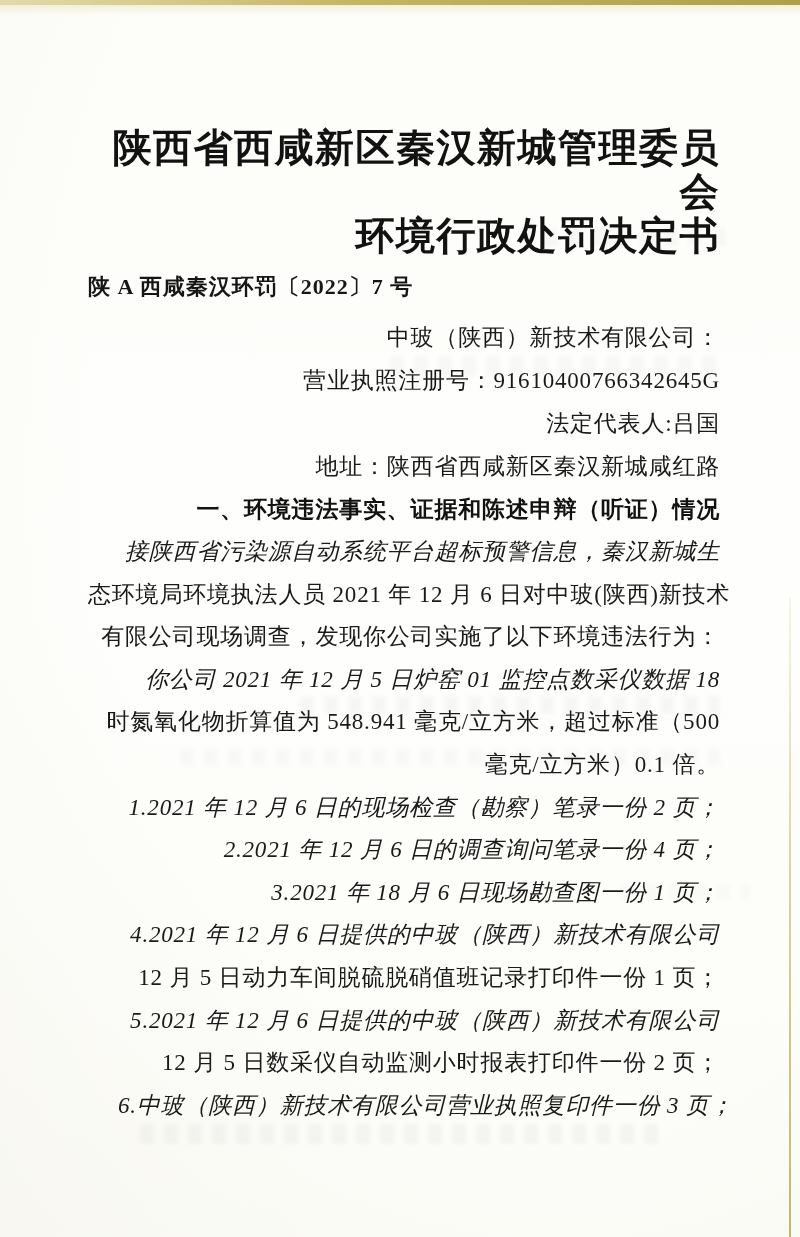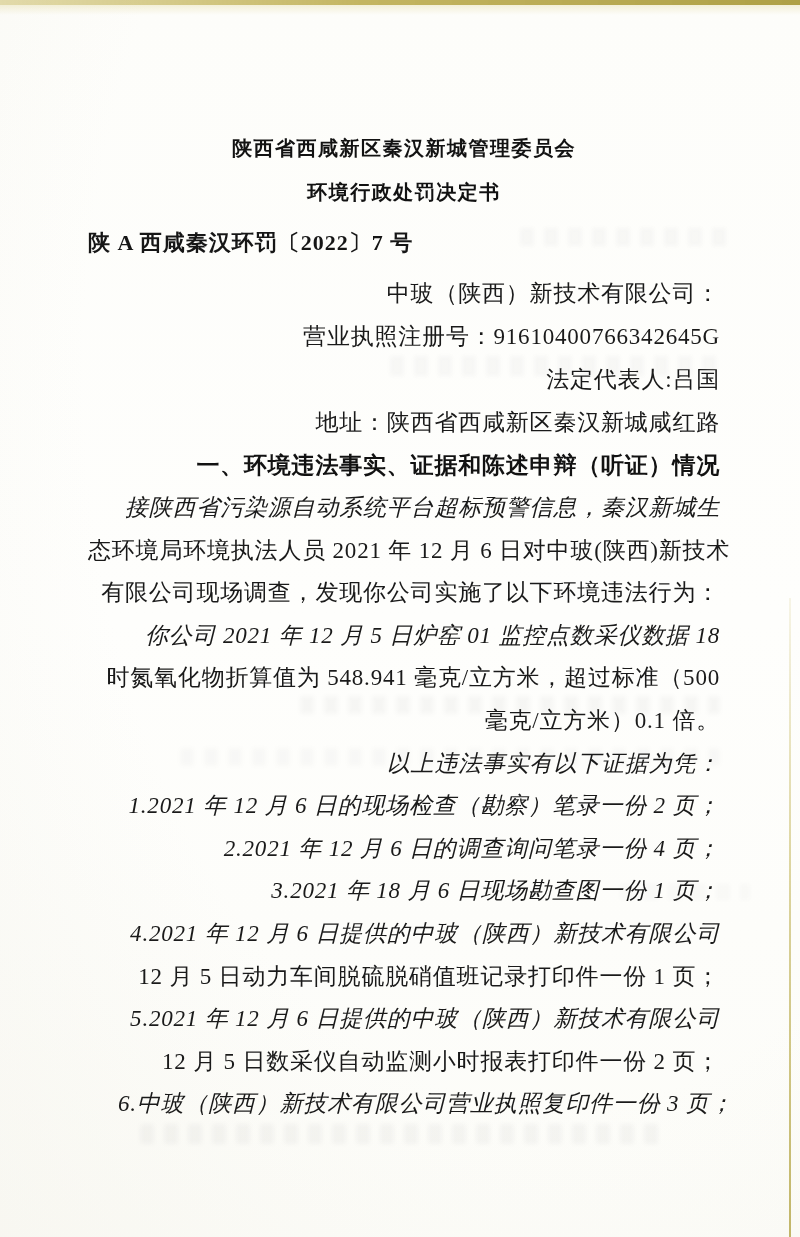--- a/index.html
+++ b/index.html
@@ -46,24 +46,24 @@
   .g2 { left: 390px; top: 356px; width: 330px; height: 20px; }
   .g3 { left: 300px; top: 696px; width: 420px; height: 18px; opacity: 0.5; }
   .g4 { left: 180px; top: 748px; width: 540px; height: 18px; opacity: 0.35; }
   .g5 { left: 140px; top: 1124px; width: 520px; height: 20px; opacity: 0.55; }
   .g6 { left: 620px; top: 884px; width: 130px; height: 16px; opacity: 0.3; }
 
   .content {
     position: absolute; left: 88px; top: 126px; width: 632px;
   }
   .title-line {
-    text-align: center;
+    text-align: right;
     font-family: "Liberation Sans", sans-serif;
     font-weight: bold;
-    font-size: 20px;
+    font-size: 39px;
     line-height: 44px;
     letter-spacing: 1.5px;
     color: #121212;
   }
   .doc-number {
     margin-top: 12px;
     font-weight: bold;
     font-size: 22px;
     line-height: 34px;
     letter-spacing: 1px;
@@ -124,21 +124,20 @@
 
     <div class="section-heading">一、环境违法事实、证据和陈述申辩（听证）情况</div>
 
     <div class="body-block">
       <div class="line indent">接陕西省污染源自动系统平台超标预警信息，秦汉新城生</div>
       <div class="line">态环境局环境执法人员 2021 年 12 月 6 日对中玻(陕西)新技术</div>
       <div class="line">有限公司现场调查，发现你公司实施了以下环境违法行为：</div>
       <div class="line indent">你公司 2021 年 12 月 5 日炉窑 01 监控点数采仪数据 18</div>
       <div class="line">时氮氧化物折算值为 548.941 毫克/立方米，超过标准（500</div>
       <div class="line">毫克/立方米）0.1 倍。</div>
-      <div class="line indent">以上违法事实有以下证据为凭：</div>
       <div class="line indent">1.2021 年 12 月 6 日的现场检查（勘察）笔录一份 2 页；</div>
       <div class="line indent">2.2021 年 12 月 6 日的调查询问笔录一份 4 页；</div>
       <div class="line indent">3.2021 年 18 月 6 日现场勘查图一份 1 页；</div>
       <div class="line indent">4.2021 年 12 月 6 日提供的中玻（陕西）新技术有限公司</div>
       <div class="line">12 月 5 日动力车间脱硫脱硝值班记录打印件一份 1 页；</div>
       <div class="line indent">5.2021 年 12 月 6 日提供的中玻（陕西）新技术有限公司</div>
       <div class="line">12 月 5 日数采仪自动监测小时报表打印件一份 2 页；</div>
       <div class="line indent">6.中玻（陕西）新技术有限公司营业执照复印件一份 3 页；</div>
     </div>
 

